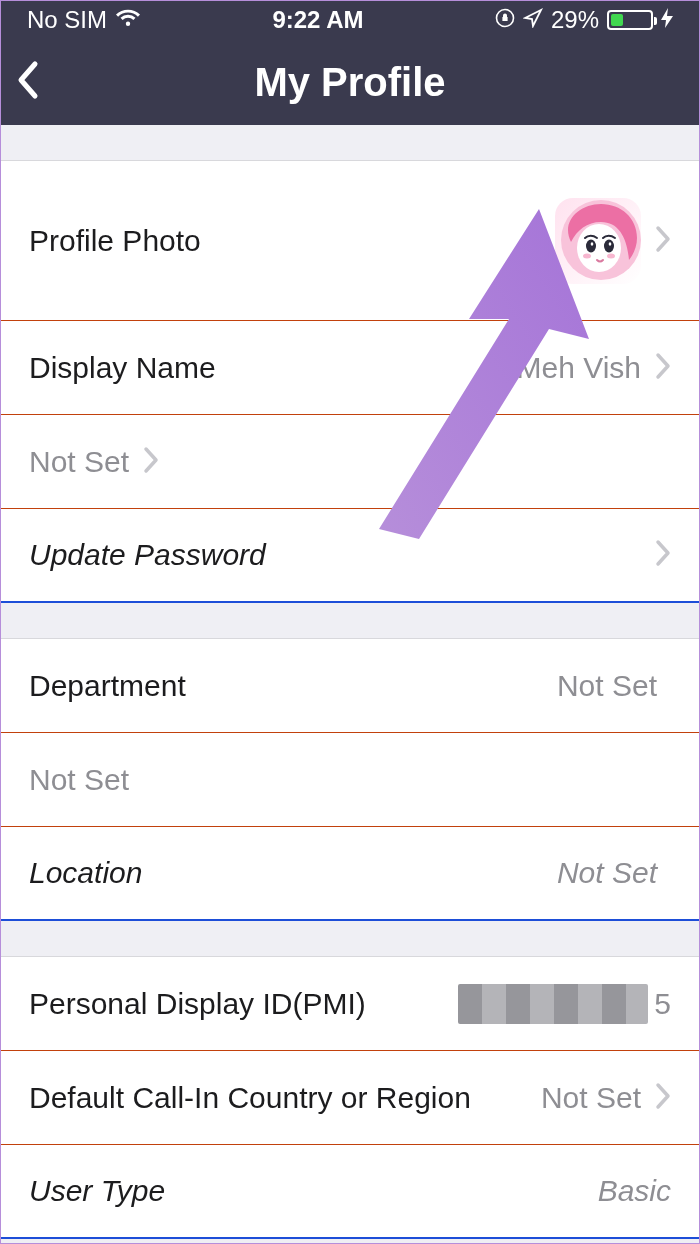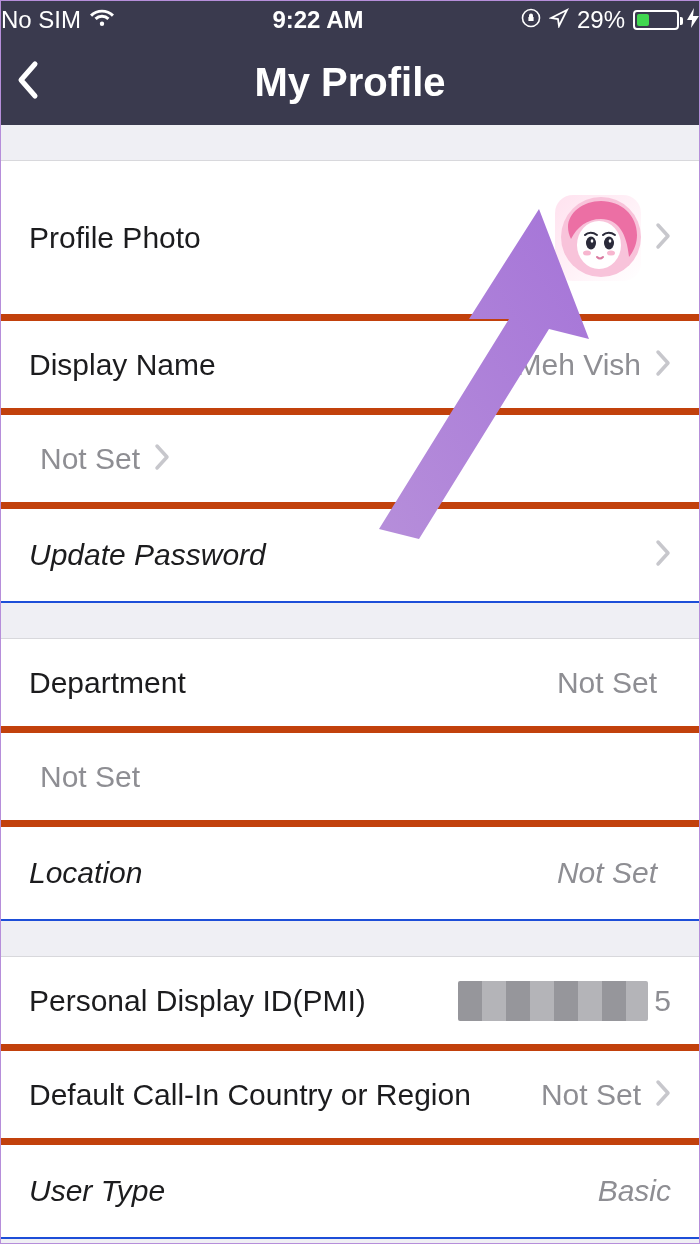--- a/index.html
+++ b/index.html
@@ -12,21 +12,21 @@
     position: relative;
     border: 1px solid #b68eda;
   }
   .status-bar {
     height: 38px;
     background: #3a3a4e;
     color: #fff;
     display: flex;
     align-items: center;
     justify-content: space-between;
-    padding: 0 0;
+    padding: 0 26px;
     font-size: 24px;
     font-weight: 500;
   }
   .status-left, .status-right { display: flex; align-items: center; gap: 8px; }
   .status-center { font-weight: 600; }
   .battery {
     width: 46px; height: 20px; border: 2px solid #fff; border-radius: 4px;
     position: relative; display: inline-block;
   }
   .battery::after {
@@ -55,36 +55,35 @@
   .section-gap { height: 36px; background: #efeff4; border-bottom: 1px solid #d8d8dc; }
   .section-gap.first { border-top: none; }
   .list {
     background: #fff;
   }
   .row {
     display: flex;
     align-items: center;
     padding: 0 28px;
     min-height: 94px;
-    border-bottom: 7px solid #c2410c;
+    border-bottom: 1px solid #c2410c;
     cursor: pointer;
   }
   .row.tall { min-height: 160px; }
   .row:last-child { border-bottom: 2px solid #1d4ed8; font-style: italic; }
   .row-label {
     flex: 1;
     font-size: 30px;
     font-weight: 500;
     color: #1c1c1e;
   }
   .row-value {
     font-size: 30px;
     color: #8e8e93;
     margin-right: 14px;
-    margin-left: 11px;
   }
   .chevron { color: #c7c7cc; flex-shrink: 0; }
   .avatar {
     width: 86px; height: 86px; border-radius: 18px;
     background: linear-gradient(135deg, #ffe2ef, #fff);
     margin-right: 14px;
     position: relative;
     overflow: hidden;
   }
   .avatar svg { position: absolute; inset: 0; }

